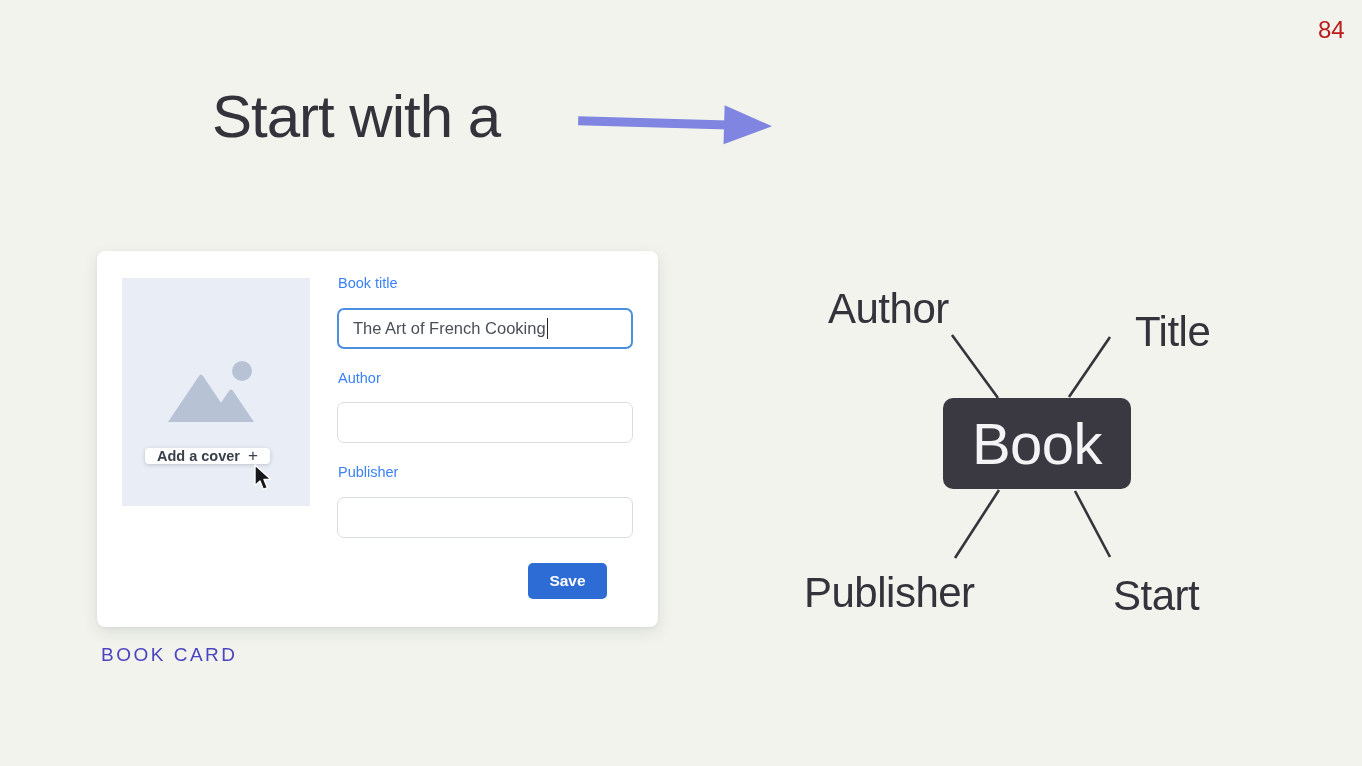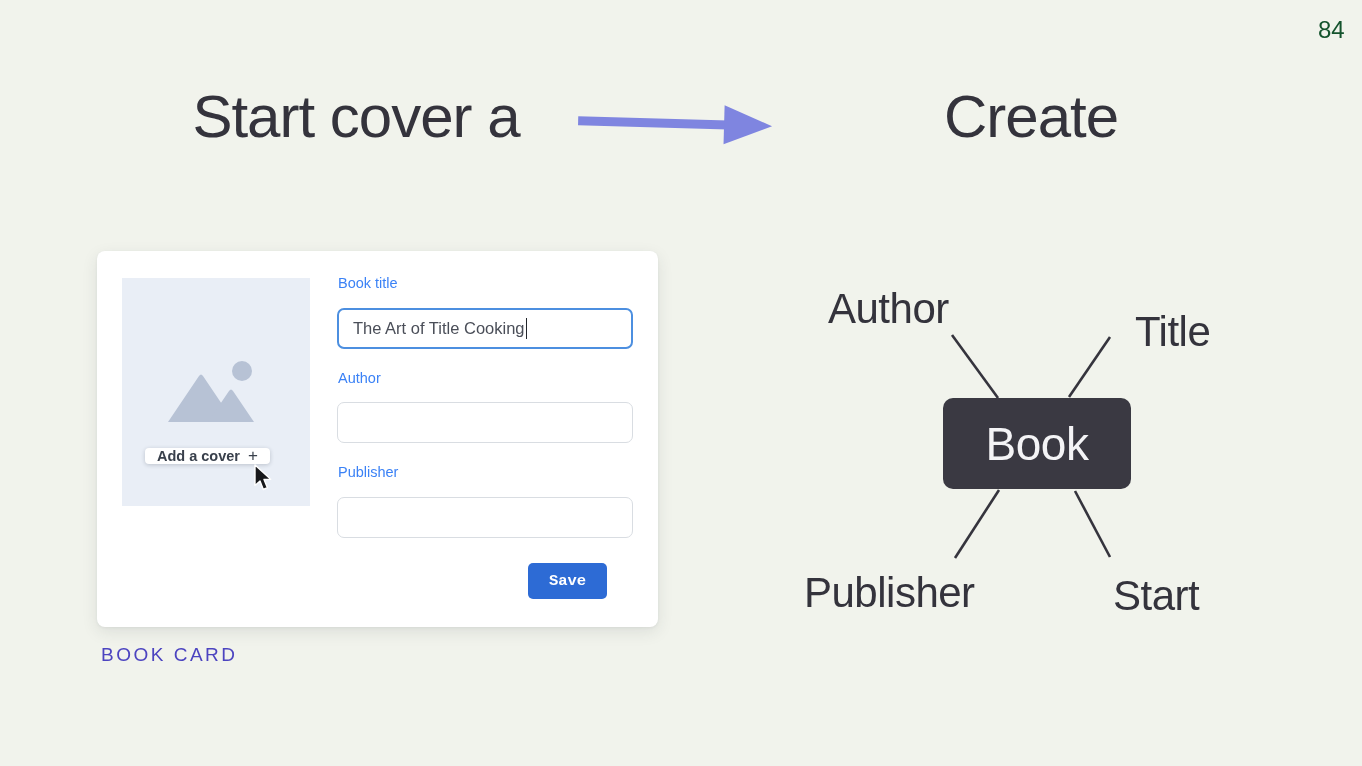--- a/index.html
+++ b/index.html
@@ -13,21 +13,21 @@
     position: relative;
     width: 1362px;
     height: 766px;
     background: #F1F3EC;
   }
   
   .page-number {
     position: absolute;
     top: 16px; left: 1318px;
     font-size: 24px;
-    color: #14532d;
+    color: #b91c1c;
   }
   
   .heading {
     position: absolute;
     top: 84px;
     text-align: center;
     font-size: 60px;
     line-height: 65px;
     letter-spacing: -1px;
     color: #34333C;
@@ -120,21 +120,21 @@
     margin-left: 1px;
   }
   .save-btn {
     position: absolute;
     right: 26px; top: 312px;
     width: 79px; height: 36px;
     background: #2D6BD5;
     color: #FFFFFF;
     border: none;
     border-radius: 5px;
-    font-family: Liberation Mono, monospace;
+    font-family: Liberation Sans, sans-serif;
     font-size: 15.5px;
     font-weight: 700;
     cursor: pointer;
   }
   
   .card-caption {
     position: absolute;
     left: 101px; top: 644px;
     font-size: 19px;
     letter-spacing: 2.5px;
@@ -149,21 +149,21 @@
   }
   .diagram-lines { position: absolute; left: 0; top: 0; }
   .node-box {
     position: absolute;
     left: 153px; top: 128px;
     width: 188px; height: 91px;
     background: #3A3942;
     border-radius: 10px;
     display: flex; align-items: center; justify-content: center;
     color: #F4F4F6;
-    font-size: 46px;
+    font-size: 58px;
     letter-spacing: -0.5px;
   }
   .diagram-label {
     position: absolute;
     white-space: nowrap;
     font-size: 42px;
     letter-spacing: -0.5px;
     color: #34333C;
   }
   .dl-author    { left: 38px;  top: 15px; }
@@ -172,34 +172,33 @@
   .dl-cover     { left: 323px; top: 302px; }
 </style>
 </head>
 <body>
 
 <div class="slide">
 
   <div class="page-number">84</div>
 
   <div class="heading heading-left">
-    <span>Start cover a</span>
+    <span>Start with a</span>
   </div>
 
   <div class="arrow-wrap">
     <svg width="200" height="58" viewBox="0 0 200 58">
       <g transform="rotate(1.6 100 29)">
         <rect x="2" y="21" width="150" height="9" fill="#7F85E0"></rect>
         <polygon points="148,6 148,45 196,25.5" fill="#7F85E0"></polygon>
       </g>
     </svg>
   </div>
 
   <div class="heading heading-right">
-    <span>Create</span>
   </div>
 
   <div class="card">
 
     <div class="cover-placeholder">
       <div class="mountain-wrap">
         <svg width="100" height="64" viewBox="0 0 100 64">
           <circle cx="76" cy="13" r="10" fill="#B7C2D5"></circle>
           <path d="M2 64 L33 18 Q35 15 37 18 L68 64 Z" fill="#B7C2D5"></path>
           <path d="M42 64 L63 33 Q65 30 67 33 L88 64 Z" fill="#B7C2D5"></path>
@@ -213,21 +212,21 @@
 
     <div class="cursor-wrap">
       <svg width="22" height="28" viewBox="0 0 22 28">
         <path d="M3 1 L3 21.5 L8 17 L11.3 25.5 L15.4 23.7 L12 15.5 L18.7 15.2 Z" fill="#17181B" stroke="#FFFFFF" stroke-width="1.4" stroke-linejoin="round"></path>
       </svg>
     </div>
 
     <div class="form-col">
       <div class="field-label label-title">Book title</div>
       <div class="text-input input-title">
-        <span>The Art of Title Cooking</span>
+        <span>The Art of French Cooking</span>
           <span class="caret"></span>
       </div>
 
       <div class="field-label label-author">Author</div>
       <div class="text-input input-author">
         <span></span>
       </div>
 
       <div class="field-label label-publisher">Publisher</div>
       <div class="text-input input-publisher">

